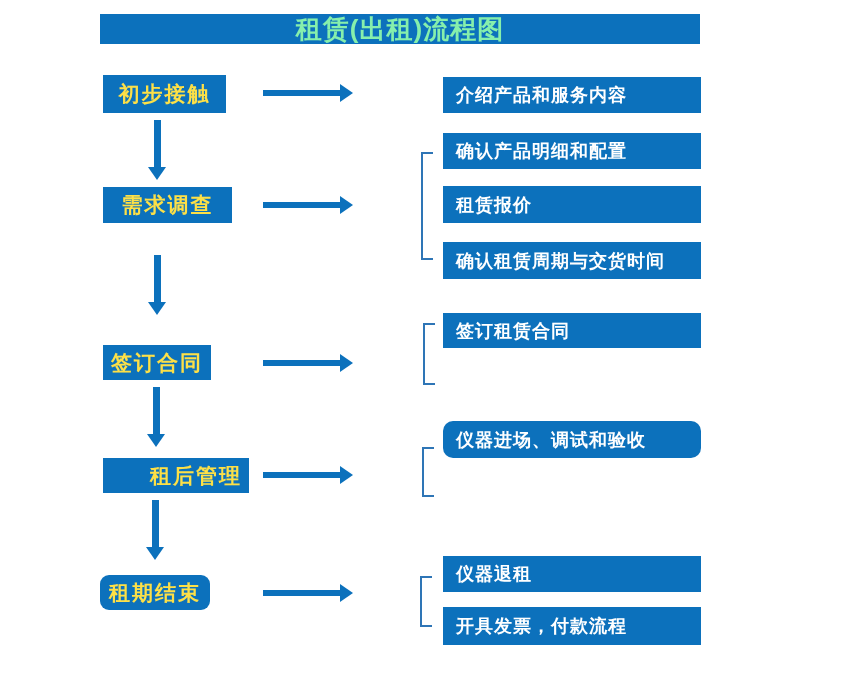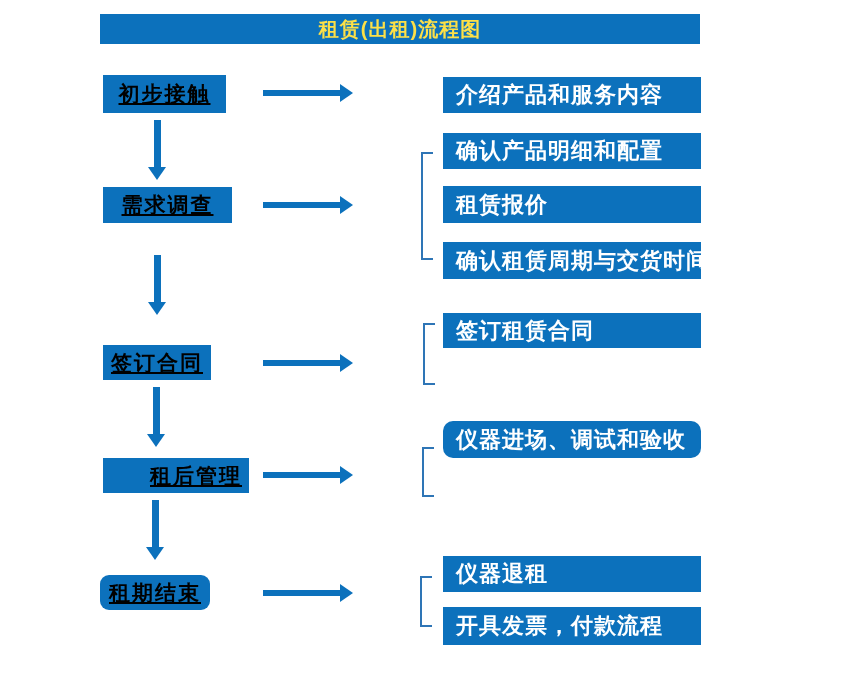--- a/index.html
+++ b/index.html
@@ -13,49 +13,48 @@
     width: 844px;
     height: 688px;
     background: #ffffff;
     overflow: hidden;
   }
   .title-bar {
     position: absolute;
     left: 100px; top: 14px;
     width: 600px; height: 30px;
     background: #0C71BC;
-    color: #fde047;
+    color: #86efac;
     font-weight: bold;
-    font-size: 20px;
+    font-size: 26px;
     display: flex;
     align-items: center;
     justify-content: center;
     letter-spacing: 1px;
   }
   .step {
     position: absolute;
     background: #0C71BC;
-    color: #000000;
+    color: #fde047;
     font-weight: bold;
     font-size: 21px;
     display: flex;
     align-items: center;
     justify-content: center;
     letter-spacing: 2px;
     white-space: nowrap;
-    text-decoration: underline;
   }
   .detail {
     position: absolute;
     left: 443px;
     width: 258px;
     background: #0C71BC;
     color: #ffffff;
     font-weight: bold;
-    font-size: 22px;
+    font-size: 18px;
     display: flex;
     align-items: center;
     padding-left: 13px;
     box-sizing: border-box;
     letter-spacing: 1px;
     white-space: nowrap;
   }
   
   .varrow {
     position: absolute;

